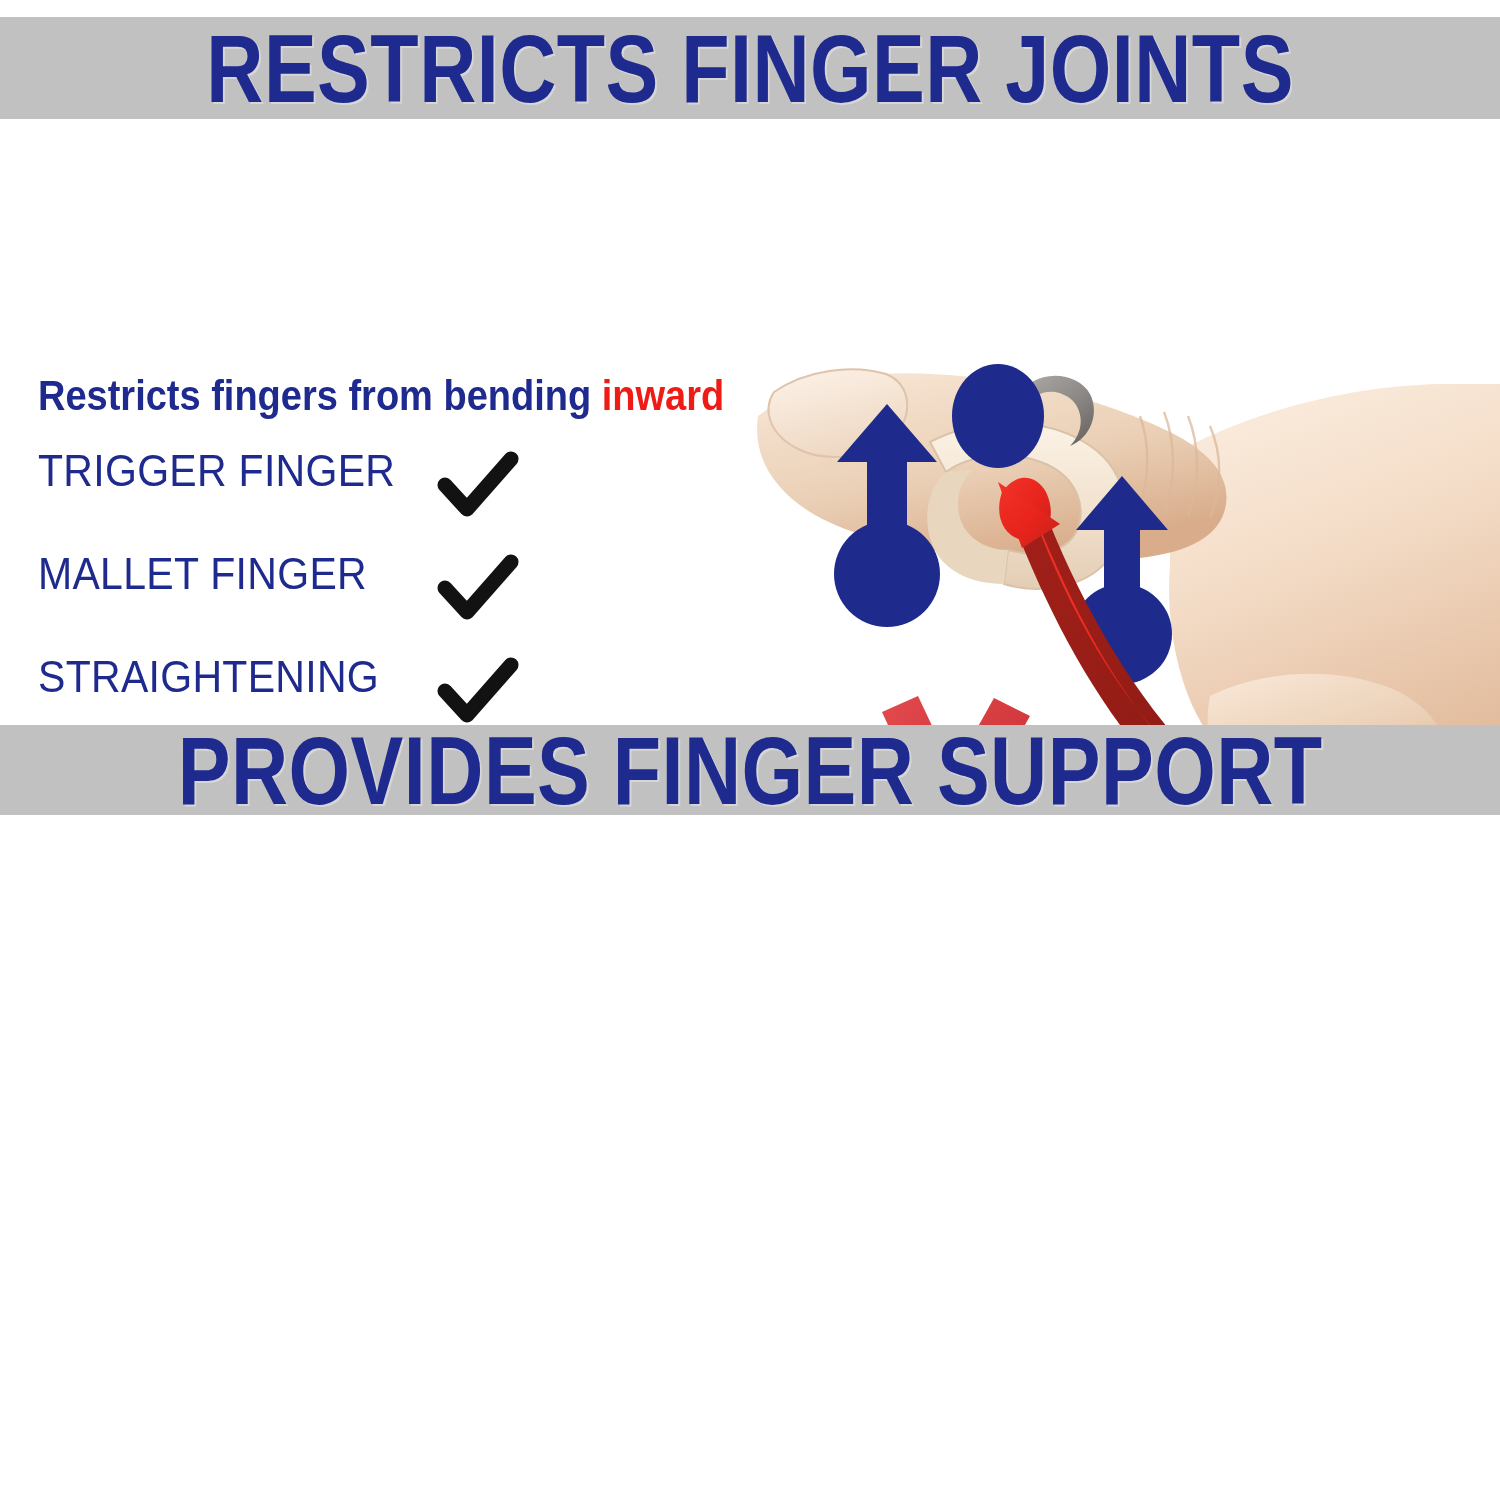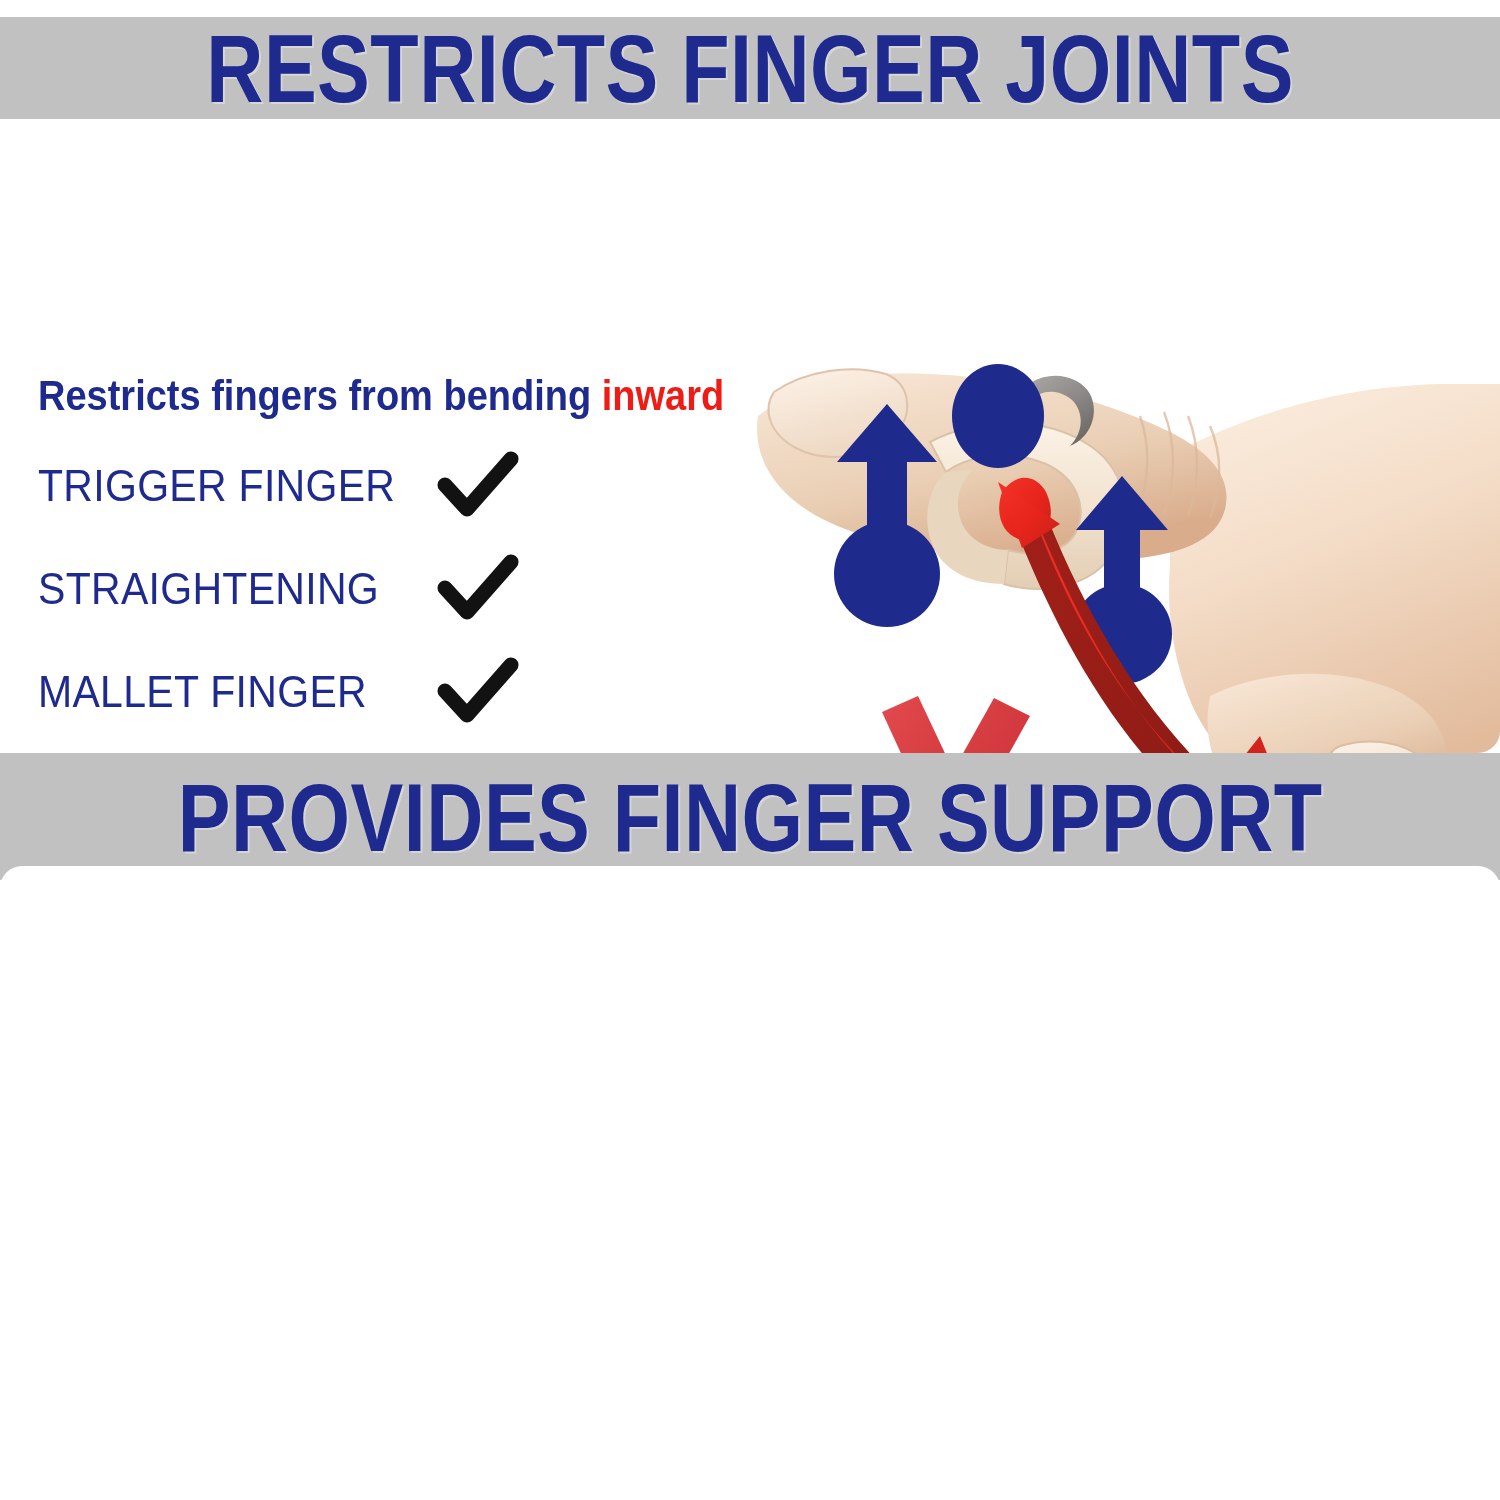--- a/index.html
+++ b/index.html
@@ -27,21 +27,21 @@
     position: absolute;
     left: 0;
     width: 1500px;
     background: #c1c1c1;
     display: flex;
     align-items: center;
     justify-content: center;
     overflow: hidden;
   }
   #banner-top { top: 17px; height: 102px; }
-  #banner-bottom { top: 753px; height: 127px; }
+  #banner-bottom { top: 725px; height: 90px; }
 
   .banner-text {
     color: #1f2a8e;
     font-weight: bold;
     font-size: 86px;
     line-height: 1;
     letter-spacing: 0.5px;
     transform: scaleX(0.92) scaleY(1.12);
     transform-origin: center center;
     white-space: nowrap;
@@ -72,21 +72,21 @@
     transform-origin: left center;
   }
   .headline .emphasis { color: #ed1c16; }
   #headline-top { left: 38px; top: 243px; }
 
   .checklist {
     position: absolute;
   }
   .check-row {
     display: flex;
-    align-items: center;
+    align-items: flex-start;
     height: 70px;
   }
   .check-label {
     color: #1f2a8e;
     font-size: 41px;
     line-height: 1;
     letter-spacing: 0.3px;
     white-space: nowrap;
     transform: scaleY(1.08);
   }
@@ -236,36 +236,36 @@
       </svg>
     </div>
 
     <div class="headline" id="headline-top">
       <span>Restricts fingers from bending </span><span class="emphasis">inward</span>
     </div>
 
     <div class="checklist" id="checklist-top">
       <div class="check-row">
         <span class="check-label">TRIGGER FINGER</span>
+        <svg class="check-mark" viewBox="0 0 86 70">
+          <path d="M10 34 L32 58 L76 8" fill="none" stroke="#121212" stroke-width="15" stroke-linecap="round" stroke-linejoin="round"></path>
+        </svg>
+      </div>
+      <div class="check-row">
+        <span class="check-label">MALLET FINGER</span>
         <svg class="check-mark" viewBox="0 0 86 70">
           <path d="M10 34 L32 58 L76 8" fill="none" stroke="#121212" stroke-width="15" stroke-linecap="round" stroke-linejoin="round"></path>
         </svg>
       </div>
       <div class="check-row">
         <span class="check-label">STRAIGHTENING</span>
         <svg class="check-mark" viewBox="0 0 86 70">
           <path d="M10 34 L32 58 L76 8" fill="none" stroke="#121212" stroke-width="15" stroke-linecap="round" stroke-linejoin="round"></path>
         </svg>
       </div>
-      <div class="check-row">
-        <span class="check-label">MALLET FINGER</span>
-        <svg class="check-mark" viewBox="0 0 86 70">
-          <path d="M10 34 L32 58 L76 8" fill="none" stroke="#121212" stroke-width="15" stroke-linecap="round" stroke-linejoin="round"></path>
-        </svg>
-      </div>
     </div>
   </div>
 
   <div class="banner" id="banner-bottom">
     <div class="banner-text">PROVIDES FINGER SUPPORT</div>
   </div>
 
   <div class="panel" id="panel-bottom">
 
     

